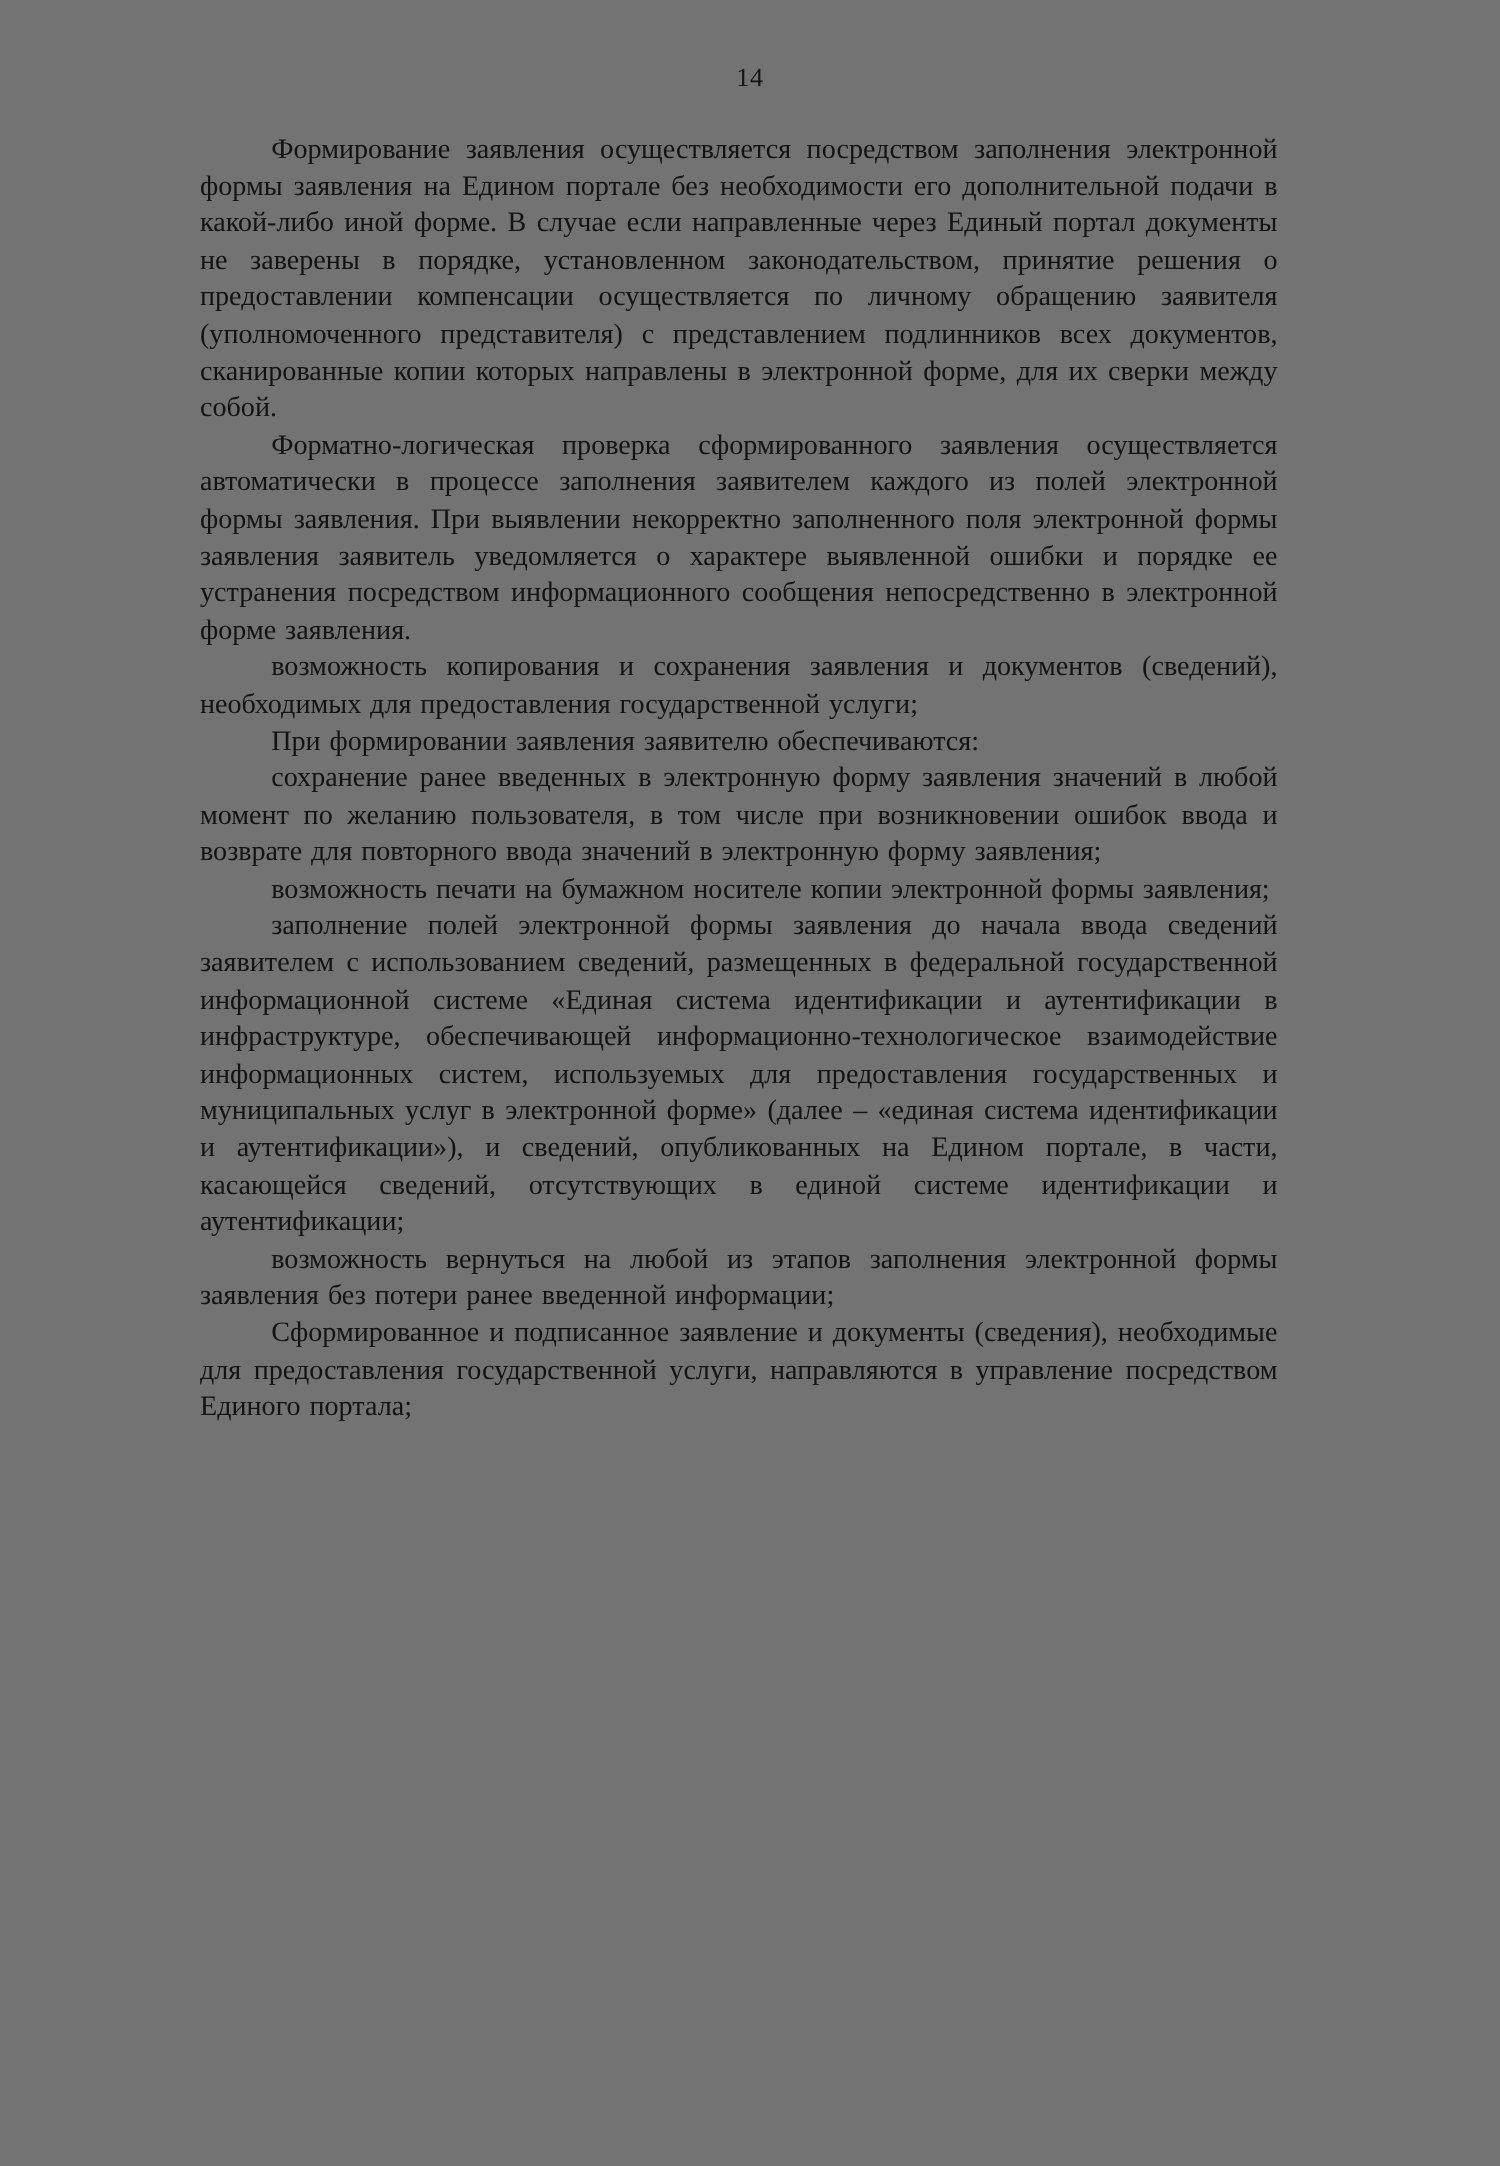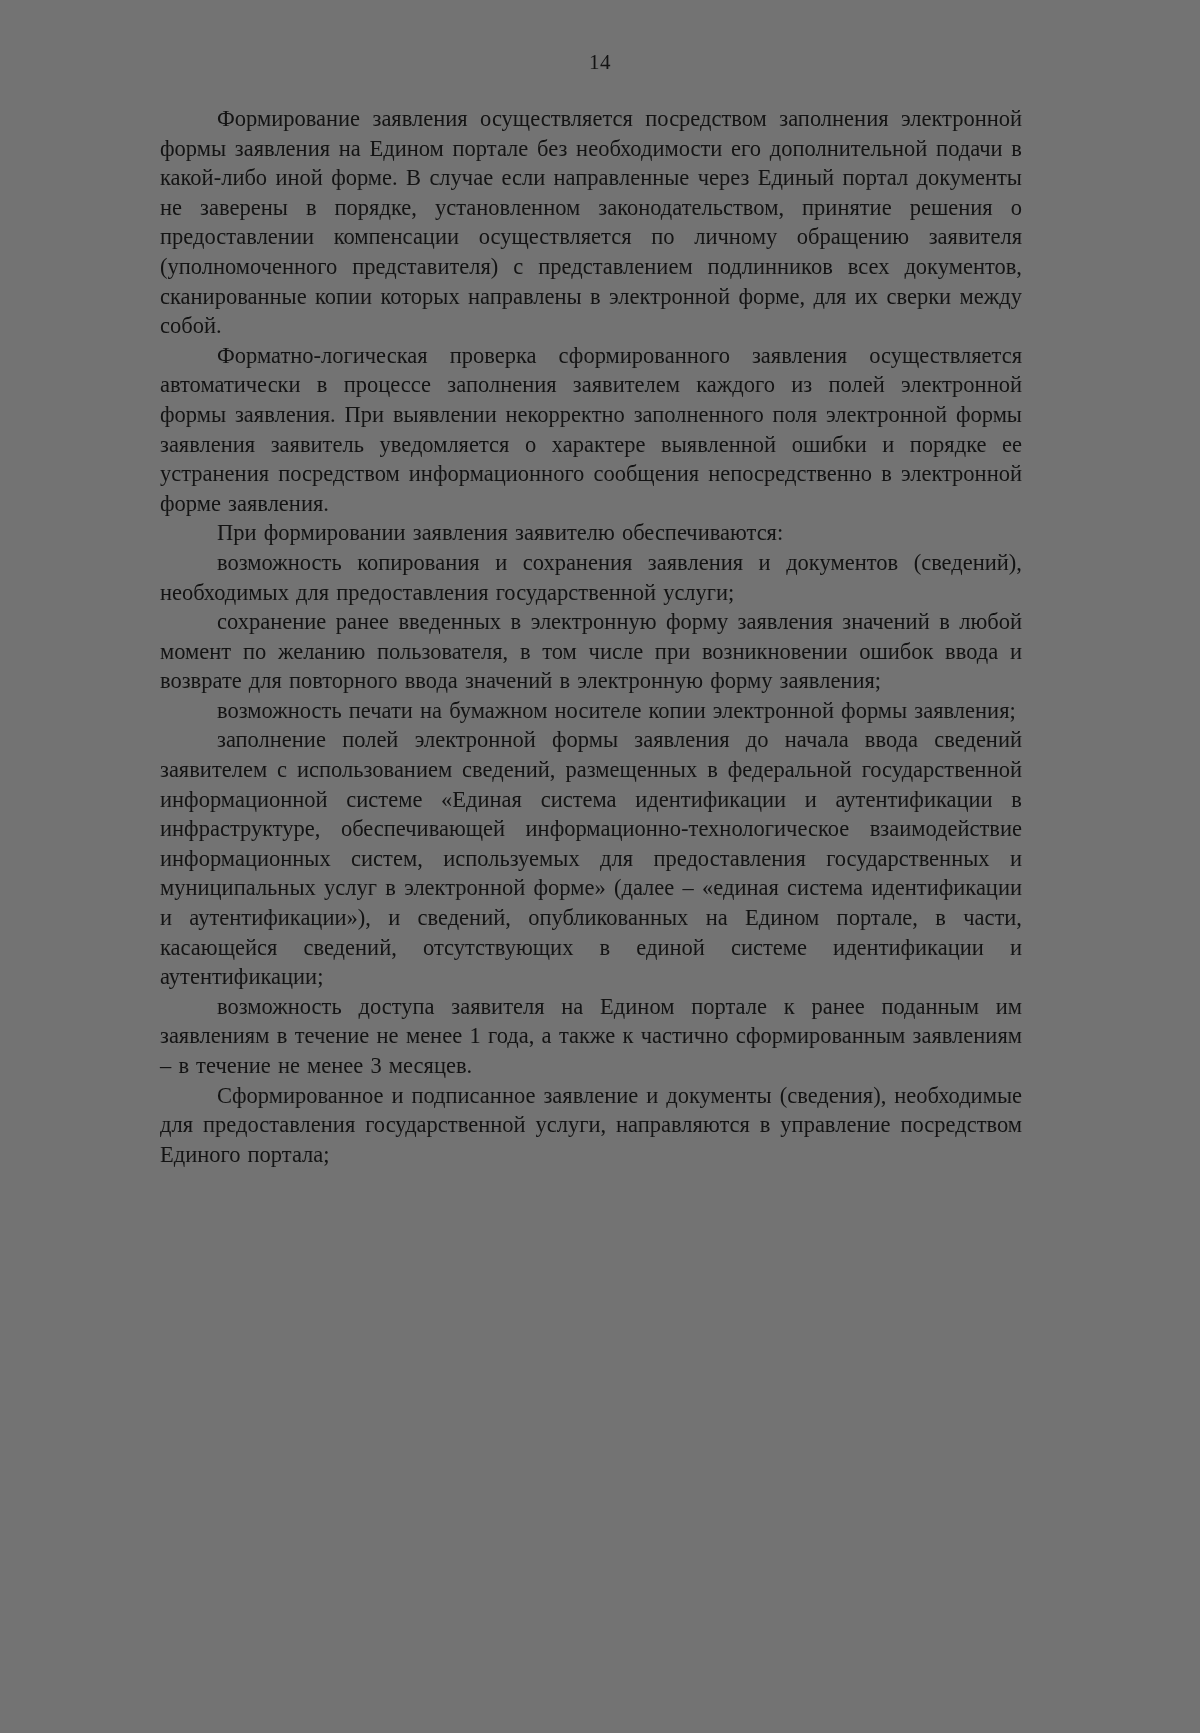--- a/index.html
+++ b/index.html
@@ -51,21 +51,21 @@
 </style>
 </head>
 <body>
 
 <div class="page">
   <div class="page-number">14</div>
 
   <div class="content">
     <p>Формирование заявления осуществляется посредством заполнения электронной формы заявления на Едином портале без необходимости его дополнительной подачи в какой-либо иной форме. В случае если направленные через Единый портал документы не заверены в порядке, установленном законодательством, принятие решения о предоставлении компенсации осуществляется по личному обращению заявителя (уполномоченного представителя) с представлением подлинников всех документов, сканированные копии которых направлены в электронной форме, для их сверки между собой.</p>
     <p>Форматно-логическая проверка сформированного заявления осуществляется автоматически в процессе заполнения заявителем каждого из полей электронной формы заявления. При выявлении некорректно заполненного поля электронной формы заявления заявитель уведомляется о характере выявленной ошибки и порядке ее устранения посредством информационного сообщения непосредственно в электронной форме заявления.</p>
+    <p>возможность копирования и сохранения заявления и документов (сведений), необходимых для предоставления государственной услуги;</p>
     <p>При формировании заявления заявителю обеспечиваются:</p>
-    <p>возможность копирования и сохранения заявления и документов (сведений), необходимых для предоставления государственной услуги;</p>
     <p>сохранение ранее введенных в электронную форму заявления значений в любой момент по желанию пользователя, в том числе при возникновении ошибок ввода и возврате для повторного ввода значений в электронную форму заявления;</p>
     <p>возможность печати на бумажном носителе копии электронной формы заявления;</p>
     <p>заполнение полей электронной формы заявления до начала ввода сведений заявителем с использованием сведений, размещенных в федеральной государственной информационной системе «Единая система идентификации и аутентификации в инфраструктуре, обеспечивающей информационно-технологическое взаимодействие информационных систем, используемых для предоставления государственных и муниципальных услуг в электронной форме» (далее – «единая система идентификации и аутентификации»), и сведений, опубликованных на Едином портале, в части, касающейся сведений, отсутствующих в единой системе идентификации и аутентификации;</p>
-    <p>возможность доступа заявителя на Едином портале к ранее поданным им заявлениям в течение не менее 1 года, а также к частично сформированным заявлениям – в течение не менее 3 месяцев.</p>
+    <p>возможность вернуться на любой из этапов заполнения электронной формы заявления без потери ранее введенной информации;</p>
     <p>Сформированное и подписанное заявление и документы (сведения), необходимые для предоставления государственной услуги, направляются в управление посредством Единого портала;</p>
   </div>
 </div>
 
 </body></html>

